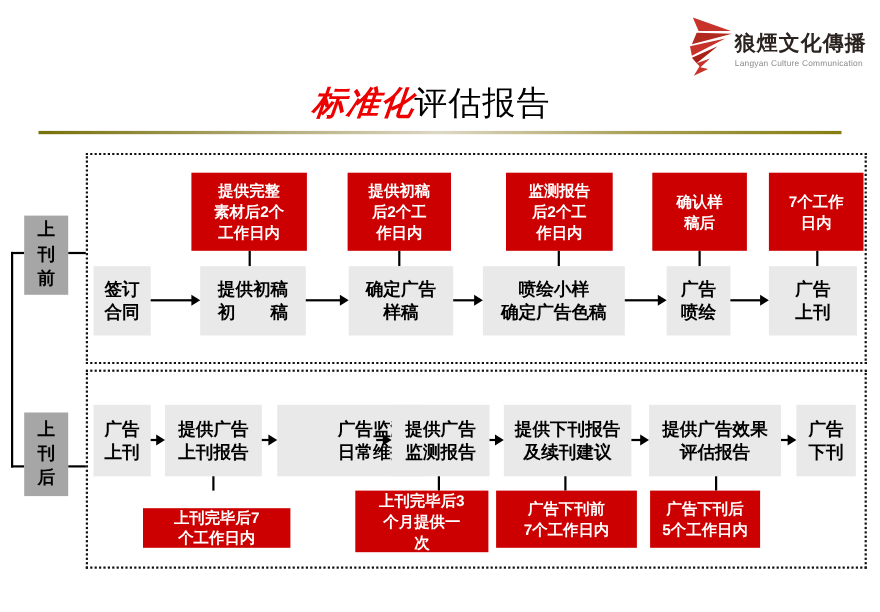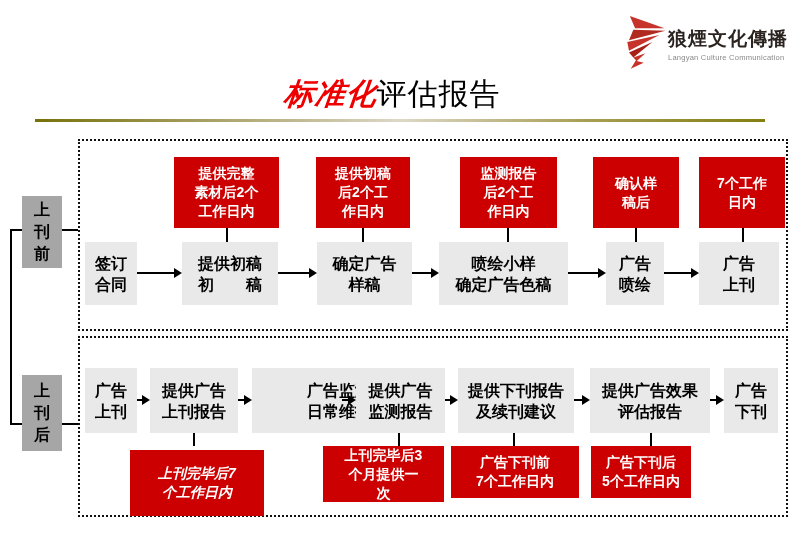--- a/index.html
+++ b/index.html
@@ -138,21 +138,21 @@
   <div class="arrow" style="left:342px;top:395px;width:14px;"></div>
   <div class="arrow" style="left:445px;top:395px;width:13px;"></div>
   <div class="arrow" style="left:574px;top:395px;width:16px;"></div>
   <div class="arrow" style="left:710px;top:395px;width:14px;"></div>
 
   <div class="conn" style="left:193px;top:433px;height:13px;"></div>
   <div class="conn" style="left:398px;top:433px;height:13px;"></div>
   <div class="conn" style="left:513px;top:433px;height:13px;"></div>
   <div class="conn" style="left:650px;top:433px;height:13px;"></div>
 
-  <div class="timing" style="left:130px;top:450px;width:134px;height:66px;font-style:italic;">上刊完毕后7
+  <div class="timing" style="left:130px;top:462px;width:134px;height:36px;">上刊完毕后7
 个工作日内</div>
   <div class="timing" style="left:323px;top:446px;width:121px;height:56px;">上刊完毕后3
 个月提供一
 次</div>
   <div class="timing" style="left:451px;top:446px;width:128px;height:52px;">广告下刊前
 7个工作日内</div>
   <div class="timing" style="left:591px;top:446px;width:100px;height:52px;">广告下刊后
 5个工作日内</div>
 
 </div>

